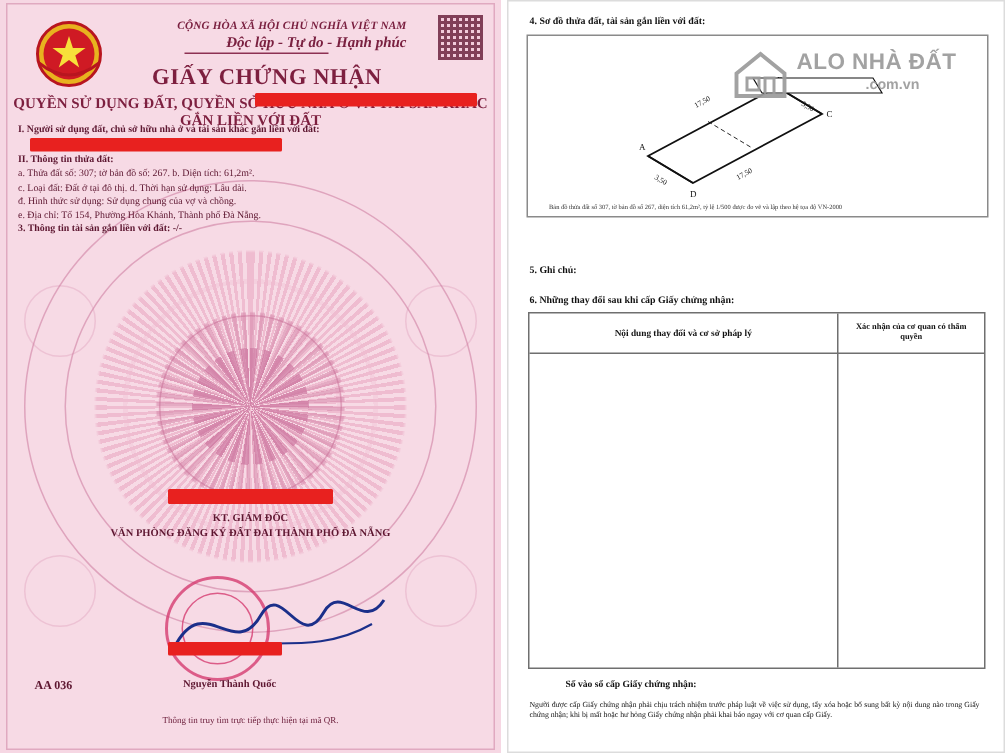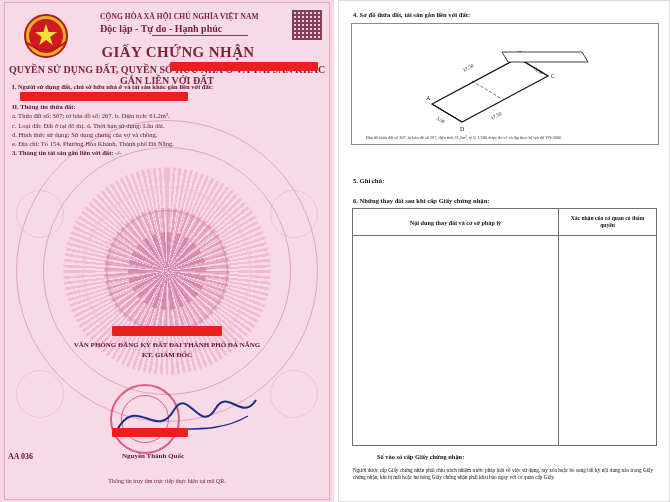--- a/index.html
+++ b/index.html
@@ -56,21 +56,21 @@
   .corner-orn{
     position:absolute;width:46px;height:46px;border:1px solid rgba(210,130,165,.45);
     border-radius:50%;opacity:.6;
   }
 
   
   .emblem{
     position:absolute;left:18px;top:12px;width:56px;height:50px;
   }
   .natline{
-    position:absolute;left:100px;top:12px;width:200px;text-align:left;
+    position:absolute;left:71px;top:12px;width:200px;text-align:right;font-style:italic;
   }
   .natline .l1{font-size:7.5px;font-weight:bold;color:#7a2040;letter-spacing:.1px;}
   .natline .l2{font-size:10px;font-weight:bold;color:#7a2040;margin-top:2px;}
   .natline .rule{width:96px;height:1px;background:#8d3053;margin:1px auto 0;}
   .qr{
     position:absolute;right:12px;top:10px;width:30px;height:30px;
     background:
       repeating-linear-gradient(0deg,#6d2440 0 2px,transparent 2px 4px),
       repeating-linear-gradient(90deg,#6d2440 0 2px,transparent 2px 4px);
     background-color:#f2c9da;opacity:.85;
@@ -107,21 +107,21 @@
   }
   .stamp:after{
     content:"";position:absolute;left:9px;top:9px;right:9px;bottom:9px;
     border:1px solid #d4336a;border-radius:50%;
   }
   .signer{
     position:absolute;left:0;top:452px;width:306px;text-align:center;
     font-size:7px;font-weight:bold;color:#5d1630;
   }
   .serial{
-    position:absolute;left:8px;top:452px;font-size:8px;font-weight:bold;color:#5d1630;font-family:Liberation Serif, serif;
+    position:absolute;left:23px;top:452px;font-size:8px;font-weight:bold;color:#5d1630;font-family:Liberation Serif, serif;
   }
   .footnote{
     position:absolute;left:0;top:478px;width:334px;text-align:center;
     font-size:6px;color:#6a1c39;
   }
 
   
   .cert-right{
     position:absolute;left:338px;top:0;width:332px;height:502px;
     background:#ffffff;border:1px solid #dcdcdc;box-sizing:border-box;
@@ -219,22 +219,22 @@
       <div class="ln">a. Thửa đất số: 307; tờ bản đồ số: 267.            b. Diện tích: 61,2m².</div>
       <div class="ln">c. Loại đất: Đất ở tại đô thị.                              d. Thời hạn sử dụng: Lâu dài.</div>
       <div class="ln">đ. Hình thức sử dụng: Sử dụng chung của vợ và chồng.</div>
       <div class="ln">e. Địa chỉ: Tổ 154, Phường Hòa Khánh, Thành phố Đà Nẵng.</div>
       <div class="ln bold">3. Thông tin tài sản gắn liền với đất: -/-</div>
     </div>
 
     <span class="redact-block" style="left:170px;top:62px;width:148px;height:9px;"></span>
 
     <div class="office-block">
+      <div>KT. GIÁM ĐỐC</div>
       <div>VĂN PHÒNG ĐĂNG KÝ ĐẤT ĐAI THÀNH PHỐ ĐÀ NẴNG</div>
-      <div>KT. GIÁM ĐỐC</div>
     </div>
 
     <span class="redact-block" style="left:112px;top:326px;width:110px;height:10px;"></span>
 
     <div class="sig-area">
       <div class="stamp"></div>
       <svg class="sig-svg" width="170" height="70" viewBox="0 0 170 70">
         <path d="M20 50 C40 10, 60 60, 78 28 C92 4, 104 54, 120 26 C132 6, 146 40, 160 18" fill="none" stroke="#1b2f8a" stroke-width="2"></path>
         <path d="M34 54 C70 38, 110 58, 152 34" fill="none" stroke="#1b2f8a" stroke-width="1.4"></path>
       </svg>
@@ -275,15 +275,24 @@
     <div class="table">
       <div class="vline"></div>
       <div class="hline"></div>
       <div class="th1">Nội dung thay đổi và cơ sở pháp lý</div>
       <div class="th2">Xác nhận của cơ quan có thẩm quyền</div>
     </div>
 
     <div class="soquyen">Số vào sổ cấp Giấy chứng nhận:</div>
     <div class="warn">Người được cấp Giấy chứng nhận phải chịu trách nhiệm trước pháp luật về việc sử dụng, tẩy xóa hoặc bổ sung bất kỳ nội dung nào trong Giấy chứng nhận; khi bị mất hoặc hư hỏng Giấy chứng nhận phải khai báo ngay với cơ quan cấp Giấy.</div>
 
+    <div class="watermark">
+      <svg class="wm-house" viewBox="0 0 40 40">
+        <path d="M4 20 L20 7 L36 20 L36 35 L4 35 Z" fill="none" stroke="#9b9b9b" stroke-width="2.6"></path>
+        <rect x="11" y="23" width="8" height="8" fill="none" stroke="#9b9b9b" stroke-width="2"></rect>
+        <rect x="23" y="23" width="6" height="12" fill="none" stroke="#9b9b9b" stroke-width="2"></rect>
+      </svg>
+      <div class="wm-text">ALO NHÀ ĐẤT</div>
+      <div class="wm-sub">.com.vn</div>
+    </div>
 
   </div>
 </div>
 
 </body></html>

